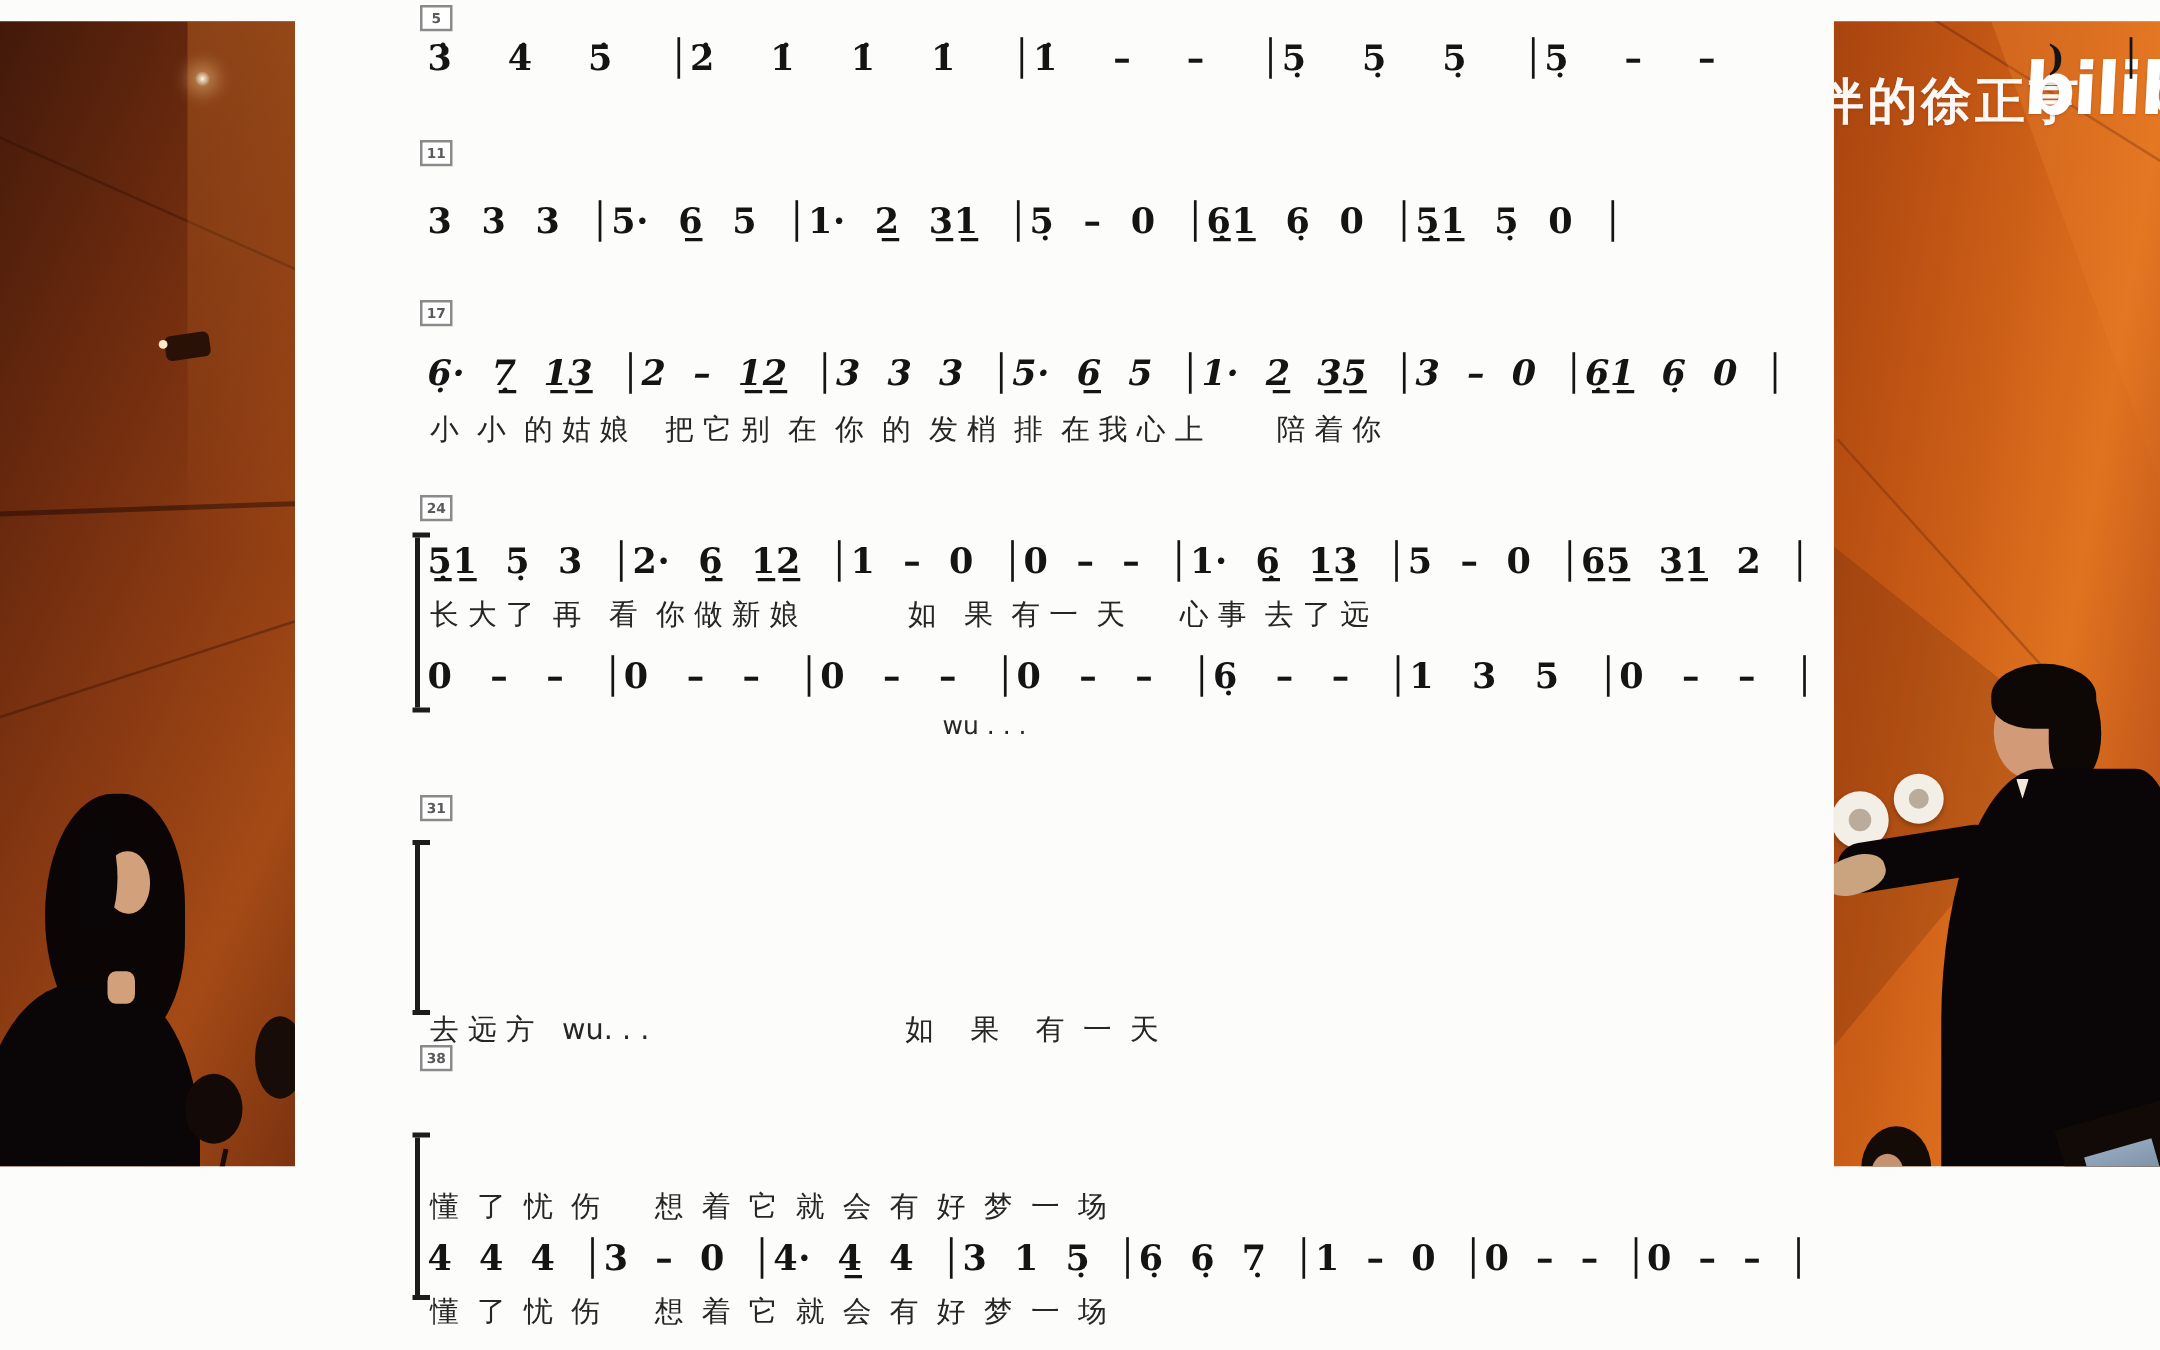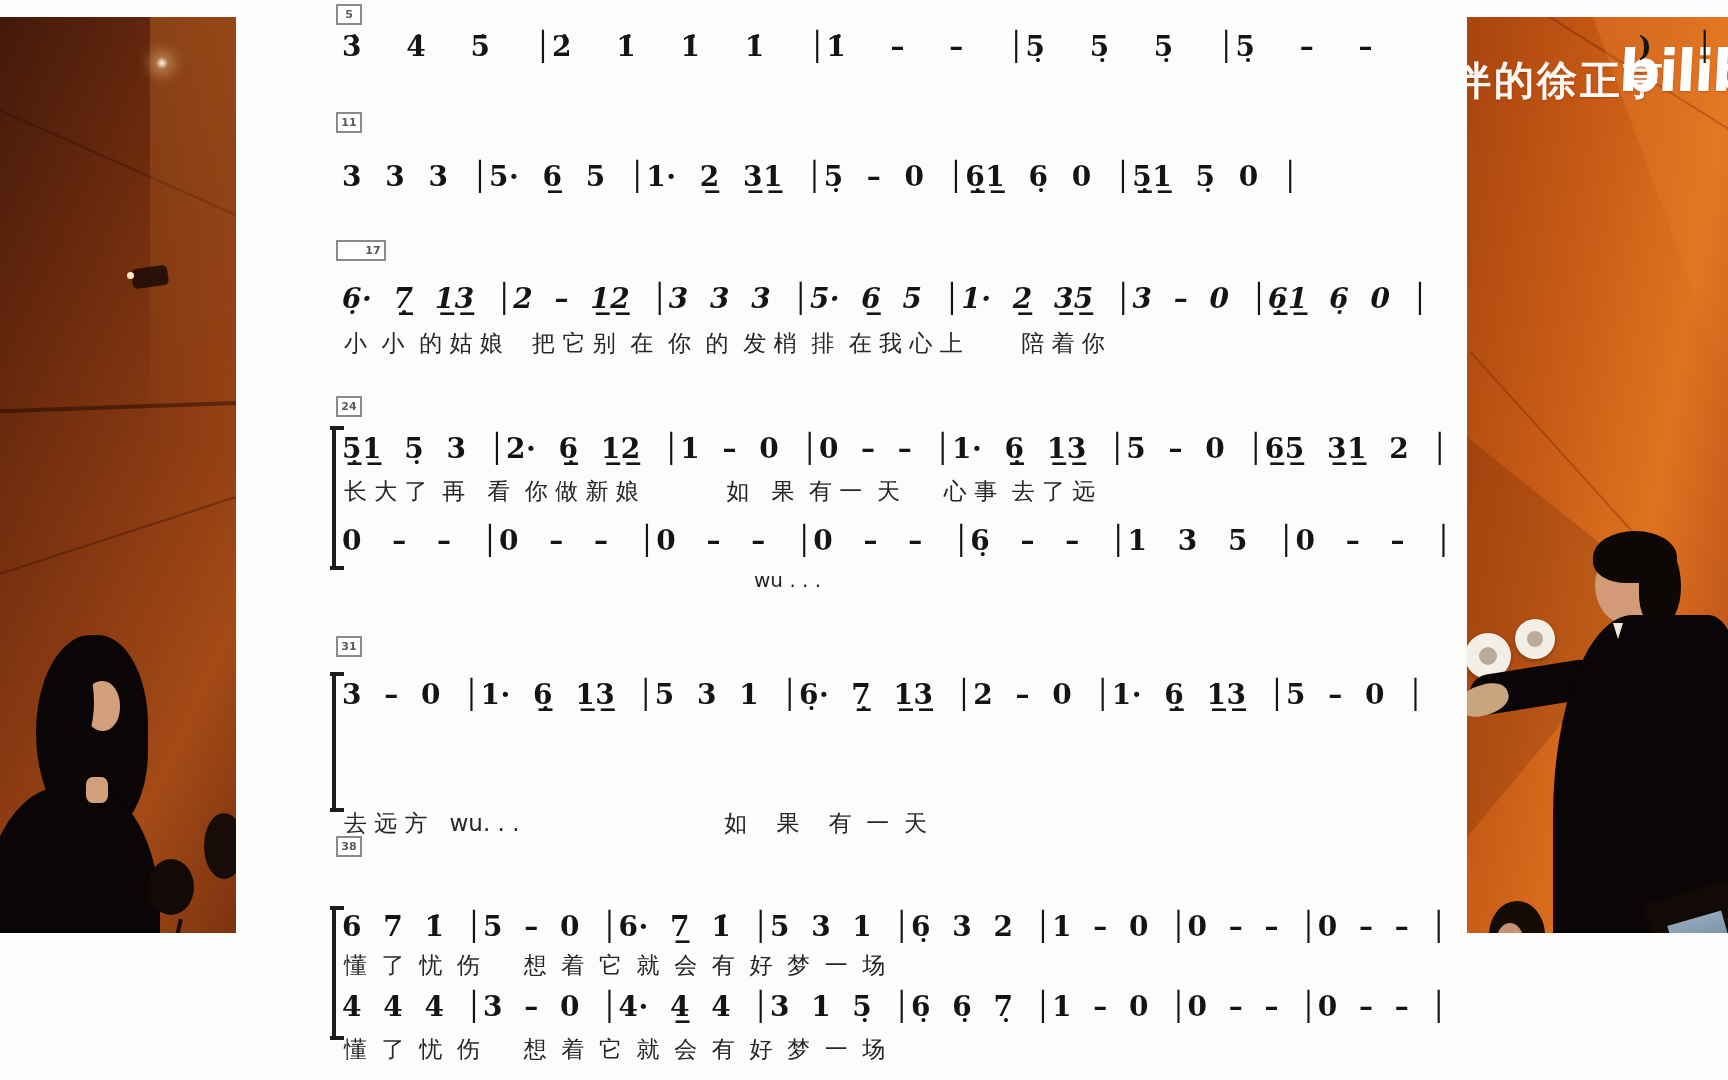--- a/index.html
+++ b/index.html
@@ -99,37 +99,35 @@
   </div>
 
   <div class="sheet">
 
     <div class="rbox" style="top:4px;">5</div>
     <div class="notes" style="top:30px;word-spacing:34px;">3̇ 4̇ 5̇ │2̇ 1̇ 1̇ 1̇ │1̇ – – │5̣ 5̣ 5̣ │5̣ – –      ) │</div>
 
     <div class="rbox" style="top:112px;">11</div>
     <div class="notes" style="top:160px;word-spacing:13px;">3 3 3 │5· 6̲ 5 │1· 2̲ 3̲1̲ │5̣ – 0 │6̣̲1̲ 6̣ 0 │5̣̲1̲ 5̣ 0 │</div>
 
-    <div class="rbox" style="top:240px;padding-left:24px;">17</div>
+    <div class="rbox" style="top:240px;">17</div>
     <div class="notes" style="top:282px;word-spacing:11px;font-style:italic;">6̣· 7̣̲ 1̲3̲ │2 – 1̲2̲ │3 3 3 │5· 6̲ 5 │1· 2̲ 3̲5̲ │3 – 0 │6̣̲1̲ 6̣ 0 │</div>
     <div class="lyr" style="top:328px;">小  小  的 姑 娘    把 它 别  在  你  的  发 梢  排  在 我 心 上        陪 着 你</div>
 
     <div class="rbox" style="top:396px;">24</div>
     <div class="bracket" style="top:430px;height:136px;"></div>
     <div class="notes" style="top:432px;word-spacing:12px;">5̣̲1̲ 5̣ 3 │2· 6̣̲ 1̲2̲ │1 – 0 │0 – – │1· 6̣̲ 1̲3̲ │5 – 0 │6̲5̲ 3̲1̲ 2 │</div>
     <div class="lyr" style="top:476px;">长 大 了  再   看  你 做 新 娘            如   果  有 一  天      心 事  去 了 远</div>
     <div class="notes" style="top:524px;word-spacing:20px;">0 – – │0 – – │0 – – │0 – – │6̣ – – │1 3 5 │0 – – │</div>
     <div class="lyr" style="top:568px;left:518px;font-size:20px;">wu . . .</div>
 
     <div class="rbox" style="top:636px;">31</div>
     <div class="bracket" style="top:676px;height:132px;"></div>
-    <div class="notes" style="top:678px;word-spacing:12px;">3 – 0 │1· 6̣̲ 1̲3̲ │5 3 1 │6̣· 7̣̲ 1̲3̲ │2 – 0 │1· 6̣̲ 1̲3̲ │5 – 0 │</div>
     <div class="lyr" style="top:808px;">去 远 方   wu. . .                            如    果    有  一  天</div>
 
     <div class="rbox" style="top:836px;">38</div>
     <div class="bracket" style="top:910px;height:126px;"></div>
-    <div class="notes" style="top:910px;word-spacing:11px;">6 7 1̇ │5 – 0 │6· 7̲ 1̇ │5 3 1 │6̣ 3 2 │1 – 0 │0 – – │0 – – │</div>
     <div class="lyr" style="top:950px;">懂  了  忧  伤      想  着  它  就  会  有  好  梦  一  场</div>
     <div class="notes" style="top:990px;word-spacing:11px;">4 4 4 │3 – 0 │4· 4̲ 4 │3 1 5̣ │6̣ 6̣ 7̣ │1 – 0 │0 – – │0 – – │</div>
     <div class="lyr" style="top:1034px;">懂  了  忧  伤      想  着  它  就  会  有  好  梦  一  场</div>
 
   </div>
 </div>
 
 </body></html>

